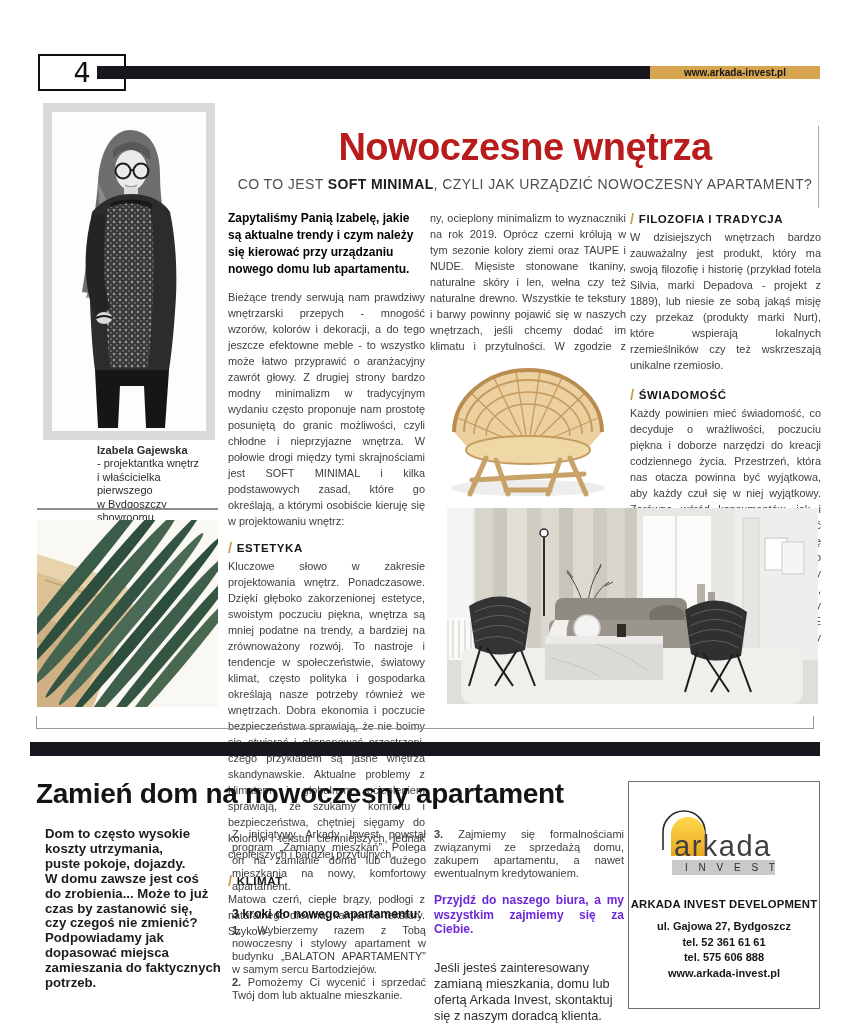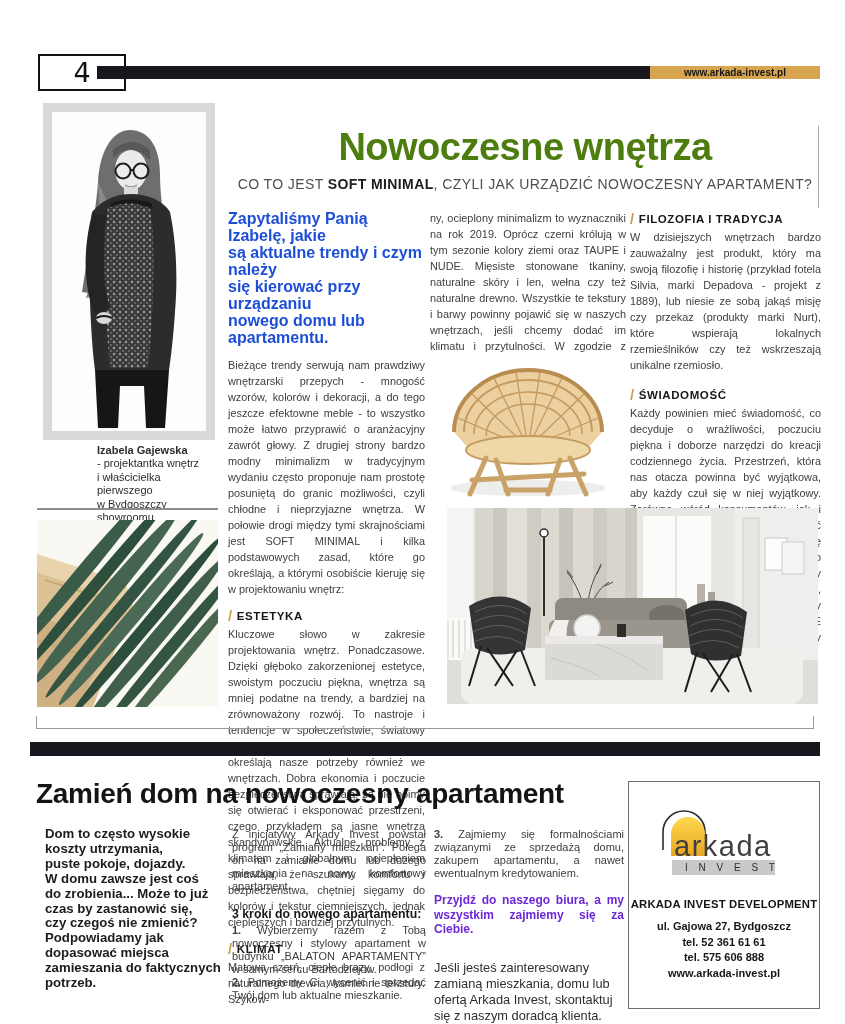--- a/index.html
+++ b/index.html
@@ -9,40 +9,40 @@
   
   .numbox{position:absolute;left:38px;top:54px;width:84px;height:33px;border:2px solid #101010;}
   .num4{position:absolute;left:0;top:0;width:100%;height:33px;text-align:center;
         font-family:"DejaVu Sans",sans-serif;font-size:27px;font-weight:400;line-height:33px;color:#101010;}
   .black-bar{position:absolute;left:97px;top:66px;width:553px;height:13px;background:#17171d;}
   .gold-bar{position:absolute;left:650px;top:66px;width:170px;height:13px;background:#d7a44f;
             font-size:10px;font-weight:700;line-height:13px;text-align:center;color:#161616;}
 
   
   .title{position:absolute;left:230px;top:126px;width:590px;text-align:center;
-         font-size:38px;font-weight:800;letter-spacing:-.5px;color:#4d7c0f;}
+         font-size:38px;font-weight:800;letter-spacing:-.5px;color:#b91c1c;}
   .subtitle{position:absolute;left:230px;top:176px;width:590px;text-align:center;
             font-size:14px;letter-spacing:.4px;color:#4f4f4f;}
   .subtitle b{color:#1d1d1d;}
   .right-rule{position:absolute;left:818px;top:126px;width:1px;height:82px;background:#a9a9a9;}
 
   
   .portrait{position:absolute;left:43px;top:103px;width:172px;height:337px;background:#d9d9d9;}
   .portrait-inner{position:absolute;left:9px;top:9px;right:9px;bottom:9px;background:#fff;overflow:hidden;}
   .caption{position:absolute;left:97px;top:444px;width:122px;font-size:11px;line-height:1.22;color:#2c2c2c;}
   .caption .cname{font-weight:700;display:block;}
   .caption .clines{white-space:pre-line;}
   .h-divider{position:absolute;left:37px;top:508px;width:181px;height:2px;background:#8d8d8d;}
   .plant{position:absolute;left:37px;top:520px;width:181px;height:187px;overflow:hidden;}
 
   
   .colA{position:absolute;left:228px;top:210px;width:197px;}
   .colB{position:absolute;left:430px;top:210px;width:196px;}
   .colC{position:absolute;left:630px;top:210px;width:191px;}
-  .intro{font-size:16px;font-weight:700;line-height:17px;color:#1d4ed8;white-space:pre-line;margin:0 0 11px 0;}
+  .intro{font-size:12px;font-weight:700;line-height:17px;color:#000000;white-space:pre-line;margin:0 0 11px 0;}
   .body-p{font-size:10.9px;line-height:16px;text-align:justify;color:#3d3d3d;margin:0;}
   .sec-h{margin:10px 0 2px 0;font-size:11.5px;font-weight:700;letter-spacing:.6px;color:#161616;}
   .sec-h .slash{color:#cc9f4b;font-size:15px;font-weight:700;margin-right:4px;vertical-align:-1px;}
   .colC .sec-h:first-child{margin-top:0;}
 
   .chair-photo{position:absolute;left:430px;top:352px;width:196px;height:150px;background:#fff;}
   .room-photo{position:absolute;left:447px;top:508px;width:371px;height:196px;overflow:hidden;}
 
   
   .frame-bottom{position:absolute;left:36px;top:716px;width:776px;height:12px;

